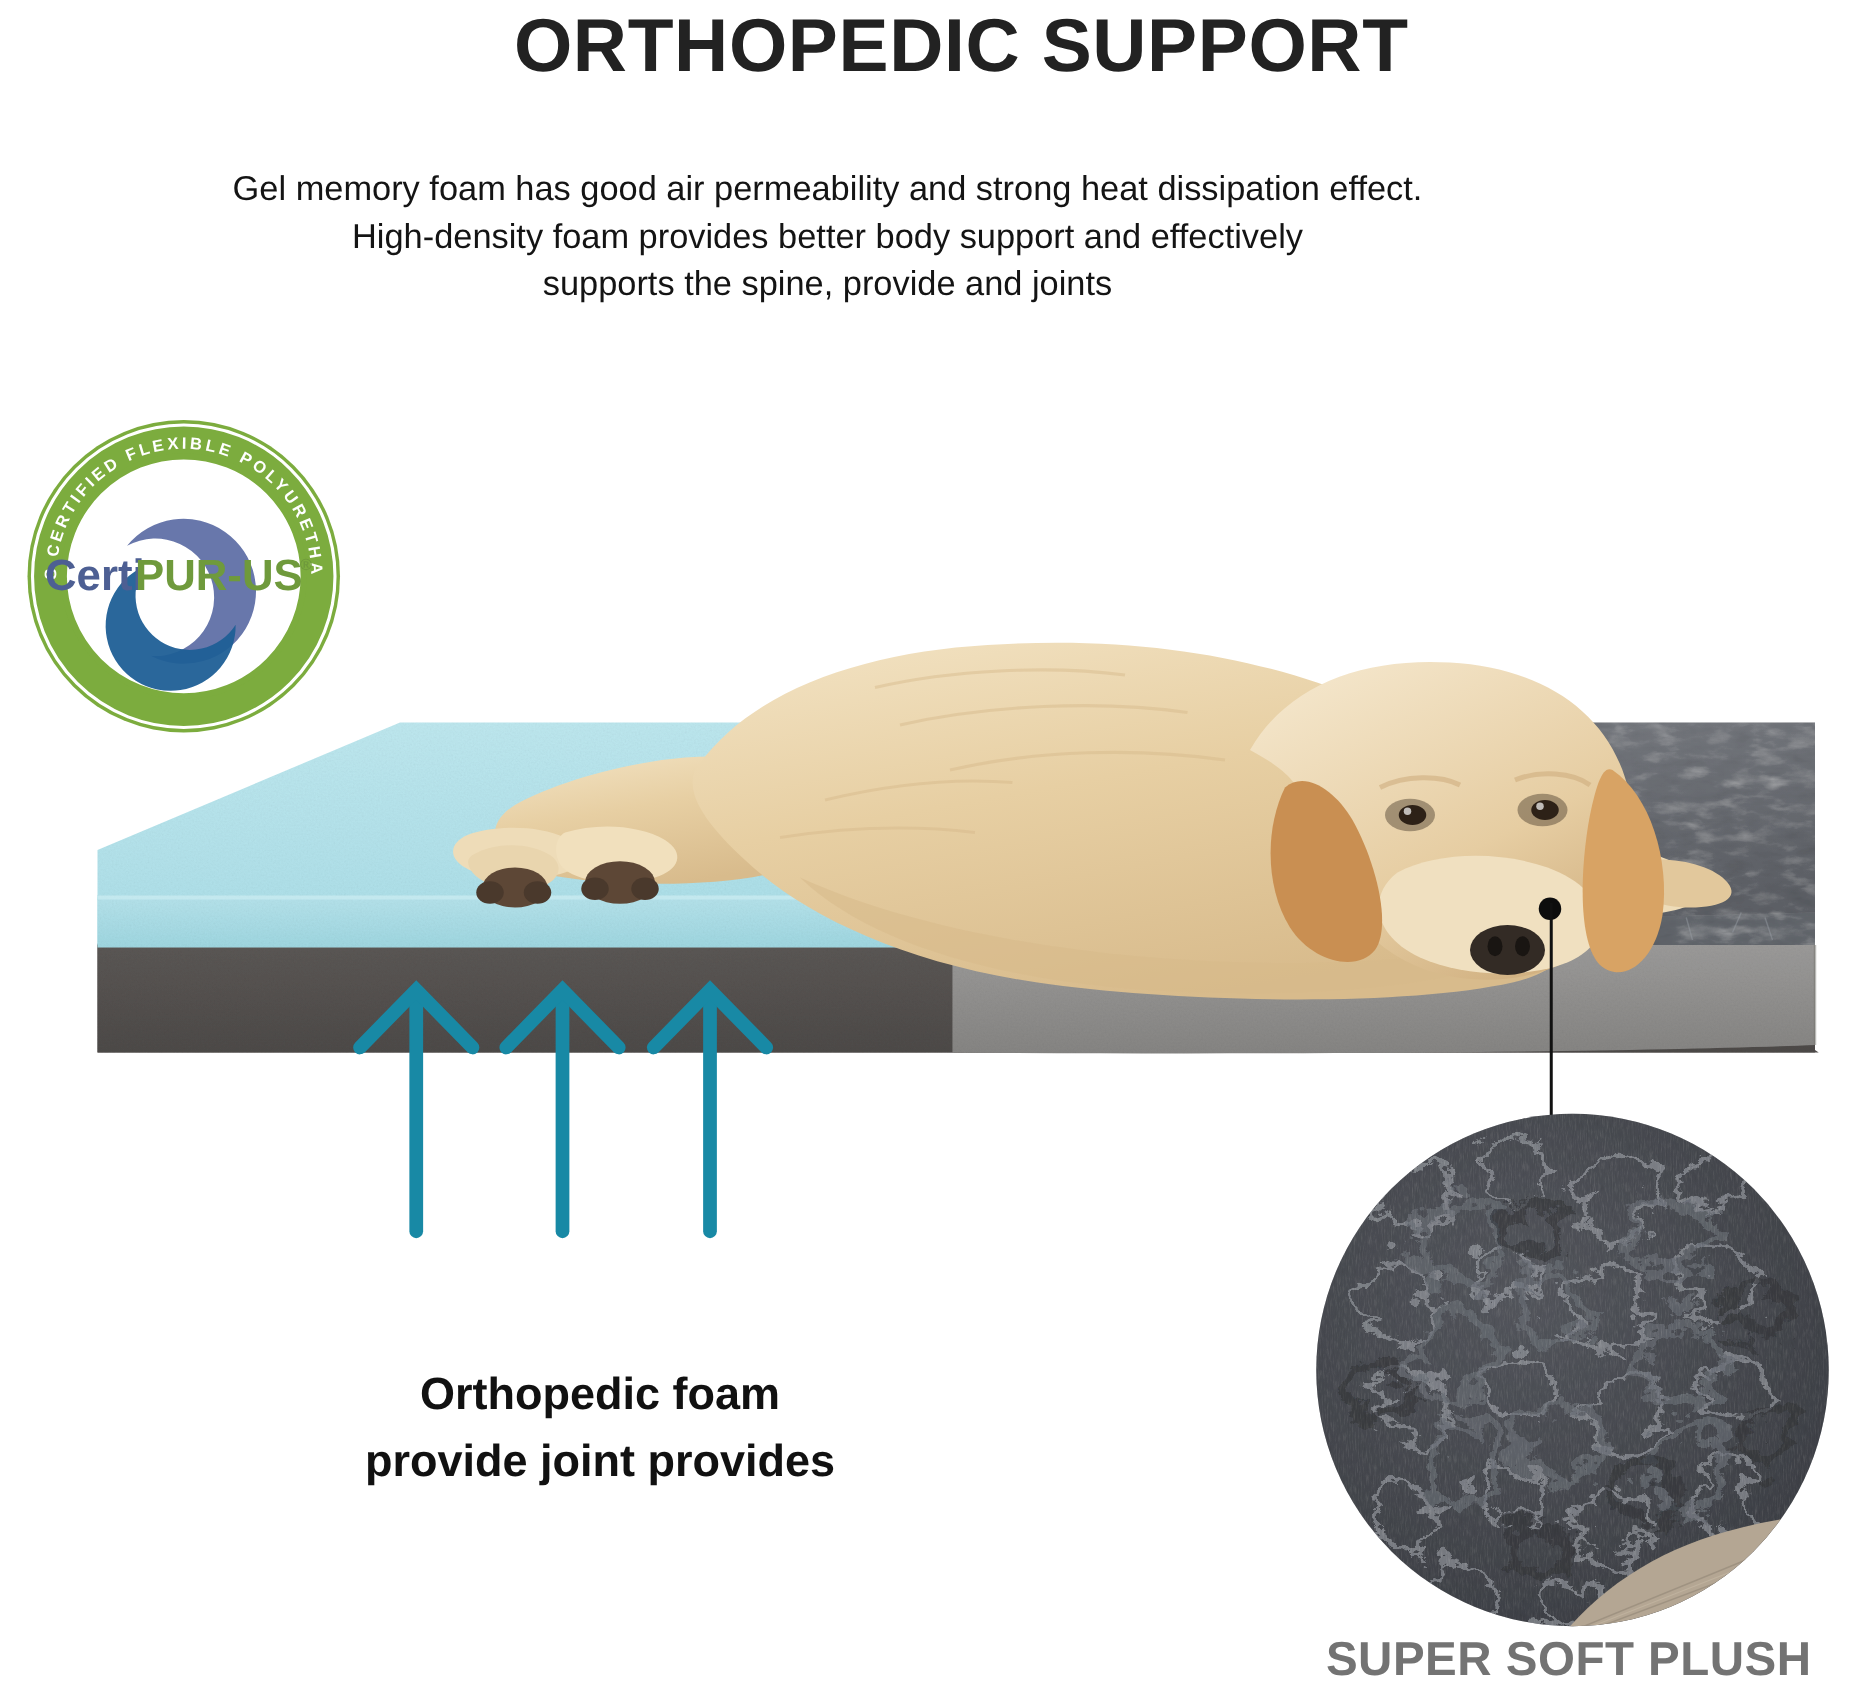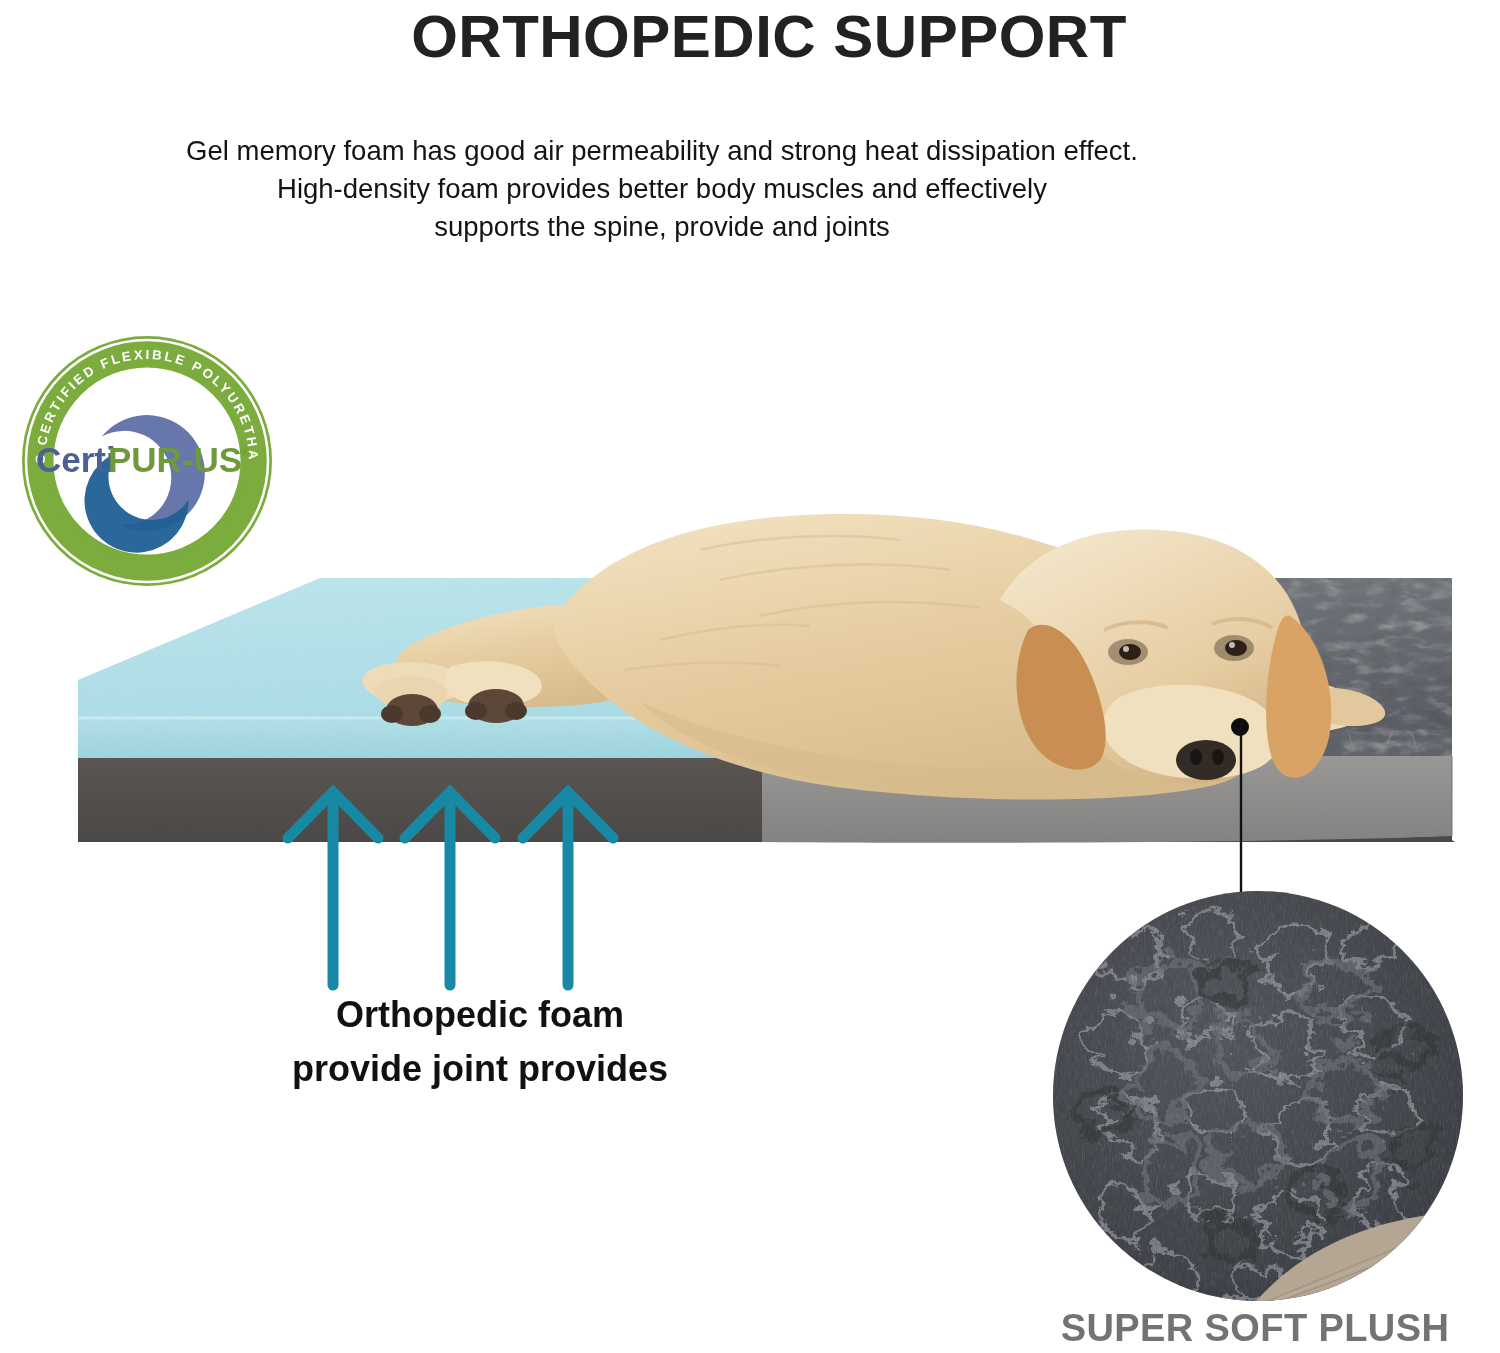--- a/index.html
+++ b/index.html
@@ -38,21 +38,21 @@
   
   .bed { position:absolute; left:0px; top:430px; width:1500px; height:520px; }
   .bed svg { display:block; width:1500px; height:520px; }
 
   
   .arrows { position:absolute; left:260px; top:770px; width:420px; height:230px; }
   .arrows svg { display:block; width:420px; height:230px; }
 
   
   .foam-caption {
-    position:absolute; left:170px; top:988px; width:620px;
+    position:absolute; left:170px; top:1088px; width:620px;
     text-align:center; font-size:36px; line-height:54px;
     font-weight:700; color:#111;
   }
   .foam-caption span { display:block; }
 
   
   .plush-wrap { position:absolute; left:1050px; top:888px; width:420px; height:420px; }
   .plush-wrap svg { display:block; width:420px; height:420px; }
 
   .callout-line { position:absolute; left:1232px; top:722px; width:18px; height:190px; }
@@ -66,21 +66,21 @@
 </style>
 </head>
 <body>
 
 <div id="stage">
 
   <div class="headline">ORTHOPEDIC SUPPORT</div>
 
   <div class="subhead">
     <span>Gel memory foam has good air permeability and strong heat dissipation effect.</span>
-    <span>High-density foam provides better body muscles and effectively</span>
+    <span>High-density foam provides better body support and effectively</span>
     <span>supports the spine, provide and joints</span>
   </div>
 
   <div class="badge">
     <svg viewBox="0 0 258 258" xmlns="http://www.w3.org/2000/svg" aria-hidden="true">
       <defs>
         <path id="arcTop" d="M 27,129 A 102,102 0 0 1 231,129"></path>
         <path id="arcBottom" d="M 39,129 A 90,90 0 0 0 219,129"></path>
       </defs>
 

